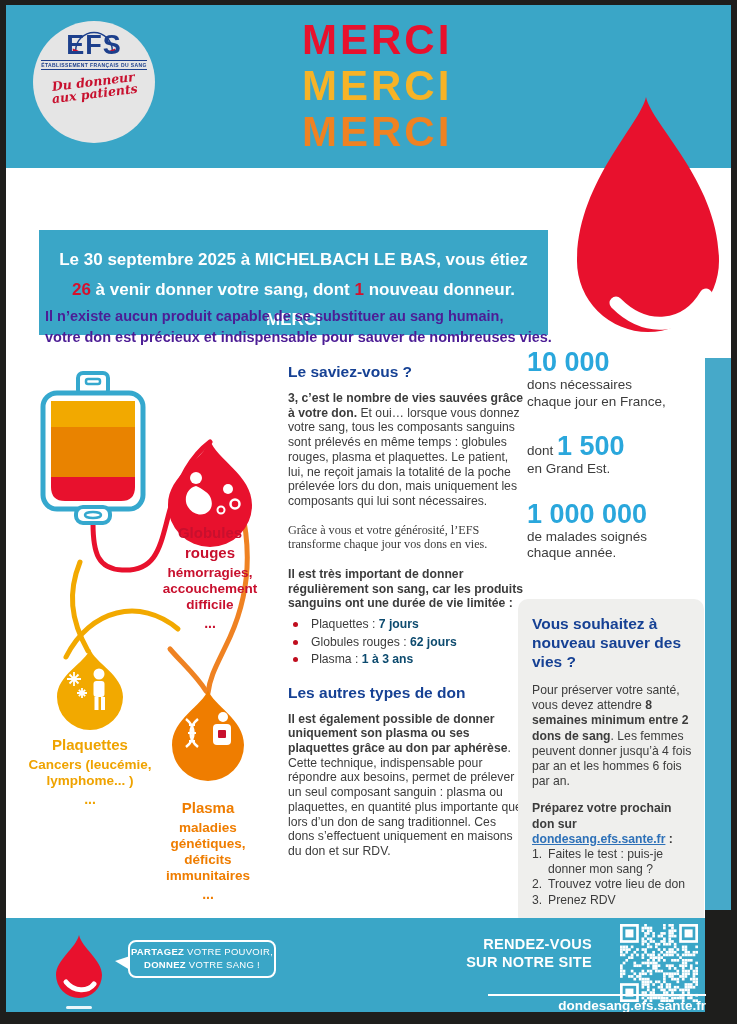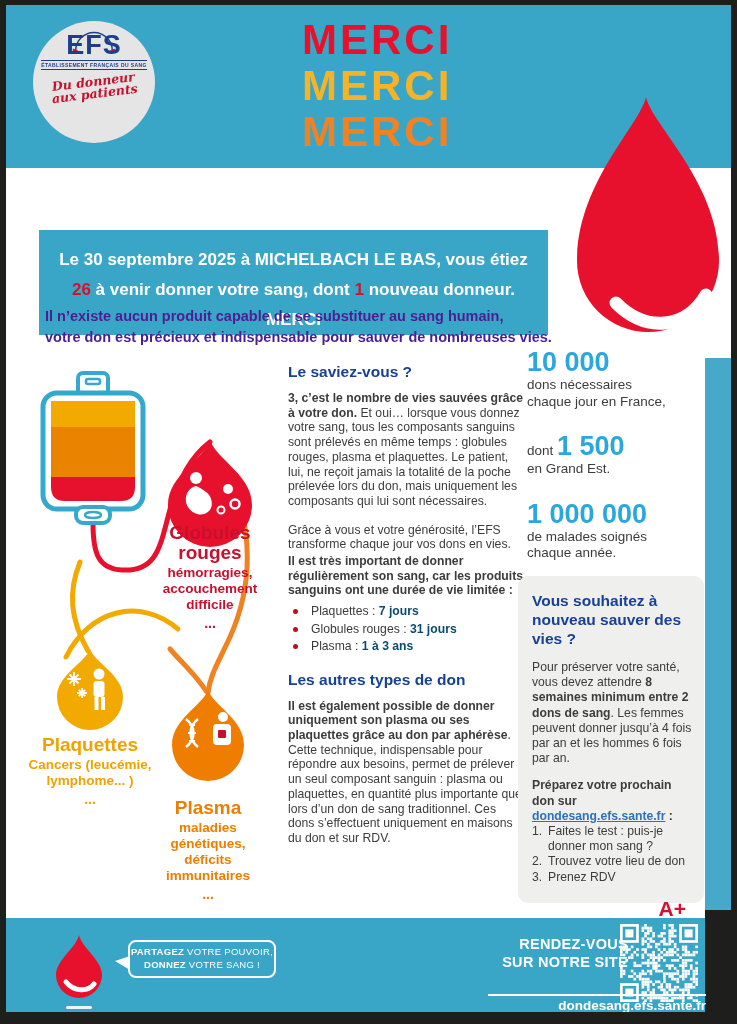--- a/index.html
+++ b/index.html
@@ -30,62 +30,62 @@
   
   .banner { position:absolute; left:33px; top:183px; width:509px; height:105px; background:#3aa6c7;
             color:#fff; font-weight:bold; font-size:17px; text-align:center; padding-top:15px;margin-top:42px; }
   .banner div { line-height:30px; }
   .banner .red-num { color:#d5112d; }
   .intro { position:absolute; left:39px; top:301px; color:#4c1d95; font-weight:bold; font-size:14.5px; line-height:21px; white-space:nowrap; }
   
   .illustration { position:absolute; left:14px; top:352px; width:266px; height:560px; }
   .illustration svg.art { position:absolute; left:0; top:0; }
   .drop-label { position:absolute; text-align:center; font-weight:bold; }
-  .dl-title { font-size:19px; line-height:20px; }
+  .dl-title { font-size:15px; line-height:20px; }
   .dl-sub { font-size:13.5px; line-height:16px; margin-top:2px; }
   .dl-more { font-size:14px; margin-top:2px; }
   .lbl-globules { left:125px; top:166px; width:130px; color:#c8102e; }
   .lbl-globules .dl-title { padding:0 18px; }
   .lbl-plaquettes { left:5px; top:378px; width:130px; color:#efa300; }
   .lbl-plasma { left:128px; top:441px; width:120px; color:#ef7d00; }
   
   .facts { position:absolute; left:282px; top:358px; width:236px; color:#3c3c3c; font-size:12.2px; line-height:14.7px; }
   .facts h3 { color:#164194; font-size:15.5px; line-height:17px; margin-bottom:11px; }
   .facts .p1 { margin-bottom:14px; }
-  .facts .p2 { margin-bottom:2px; }
+  .facts .p2 { margin-bottom:15px;font-family:Liberation Serif, serif; }
   .facts .p3 { font-weight:bold; margin-bottom:5px; }
   .bullet-row { display:flex; line-height:17.5px; }
   .bullet-dot { width:5px; height:5px; border-radius:50%; background:#c00d1e; margin:6px 13px 0 5px; flex:none; }
   .bullet-value { color:#0c4a6e; font-weight:bold; }
   .facts h3.h2 { margin-top:15px; margin-bottom:11px; }
   
   .stats { position:absolute; left:521px; top:342px; width:185px; color:#3c3c3c; font-size:13.5px; line-height:16.5px; }
   .stat { margin-bottom:21px; }
   .stat-prefix { font-size:13.5px; }
   .stat-value { color:#2aa7dc; font-size:27px; line-height:30px; font-weight:800; }
   
-  .cta-box { position:absolute; left:512px; top:571px; width:186px; height:327px; background:#efefed;
+  .cta-box { position:absolute; left:512px; top:594px; width:186px; height:327px; background:#efefed;
              padding:15px 10px 0 14px; color:#3c3c3c; font-size:12.2px; line-height:15.2px;border-radius:10px; }
   .cta-box h3 { color:#164194; font-size:15.5px; line-height:19px; margin-bottom:12px; }
   .cta-p1 { margin-bottom:12px; }
   .cta-p2 { font-weight:bold; }
   .cta-link { color:#2e71b8; text-decoration:underline; font-weight:bold; cursor:pointer; }
   .step-row { display:flex; }
   .step-num { width:16px; flex:none; }
   .blood-type { color:#d5112d; font-size:21px; font-weight:800; text-align:right; margin-top:16px; padding-right:8px; }
   .cyan-bar { position:absolute; left:699px; top:353px; width:26px; height:552px; background:#46a9c9; }
   .corner-dark { position:absolute; left:699px; top:905px; width:26px; height:102px; background:#1e1e1c; }
   
   .footer { position:absolute; left:0; top:913px; width:699px; height:94px; background:#3aa6c7; }
   .footer-drop { position:absolute; left:44px; top:14px; }
   .bubble { position:absolute; left:122px; top:22px; width:148px; height:38px; border:2px solid #fff; border-radius:8px;
             color:#fff; font-size:9.5px; line-height:12.5px; text-align:center; padding-top:4px; letter-spacing:.3px; }
   .bubble-tail { position:absolute; left:-15px; top:14px; width:0; height:0;
                  border-top:5px solid transparent; border-bottom:9px solid transparent; border-right:15px solid #fff; }
-  .visit { position:absolute; left:416px; top:18px; width:206px; text-align:right; color:#fff; font-weight:bold;
+  .visit { position:absolute; left:380px; top:18px; width:206px; text-align:right; color:#fff; font-weight:bold;
            font-size:14.5px; line-height:17.5px; letter-spacing:.3px; }
   .qr { position:absolute; left:614px; top:6px; width:78px; height:78px; }
   .footer-line { position:absolute; left:482px; top:76px; width:218px; height:2px; background:#fff; }
   .footer-url { position:absolute; left:420px; top:80px; width:280px; text-align:right; color:#fff;
                 font-weight:bold; font-size:13.5px; }
 </style>
 </head>
 <body>
 
 <div class="page">
@@ -209,21 +209,21 @@
     <h3>Le saviez-vous ?</h3>
     <div class="p1"><b>3, c’est le nombre de vies sauvées grâce à votre don.</b><span> Et oui… lorsque vous donnez votre sang, tous les composants sanguins sont prélevés en même temps : globules rouges, plasma et plaquettes. Le patient, lui, ne reçoit jamais la totalité de la poche prélevée lors du don, mais uniquement les composants qui lui sont nécessaires.</span></div>
     <div class="p2">Grâce à vous et votre générosité, l’EFS transforme chaque jour vos dons en vies.</div>
     <div class="p3">Il est très important de donner régulièrement son sang, car les produits sanguins ont une durée de vie limitée :</div>
     <div class="bullet-row">
       <span class="bullet-dot"></span>
       <span><span>Plaquettes : </span><span class="bullet-value">7 jours</span></span>
     </div>
     <div class="bullet-row">
       <span class="bullet-dot"></span>
-      <span><span>Globules rouges : </span><span class="bullet-value">31 jours</span></span>
+      <span><span>Globules rouges : </span><span class="bullet-value">62 jours</span></span>
     </div>
     <div class="bullet-row">
       <span class="bullet-dot"></span>
       <span><span>Plasma : </span><span class="bullet-value">1 à 3 ans</span></span>
     </div>
     <h3 class="h2">Les autres types de don</h3>
     <div class="p4"><b>Il est également possible de donner uniquement son plasma ou ses plaquettes grâce au don par aphérèse</b><span>. Cette technique, indispensable pour répondre aux besoins, permet de prélever un seul composant sanguin : plasma ou plaquettes, en quantité plus importante que lors d’un don de sang traditionnel. Ces dons s’effectuent uniquement en maisons du don et sur RDV.</span></div>
   </div>
 
   <div class="stats">

